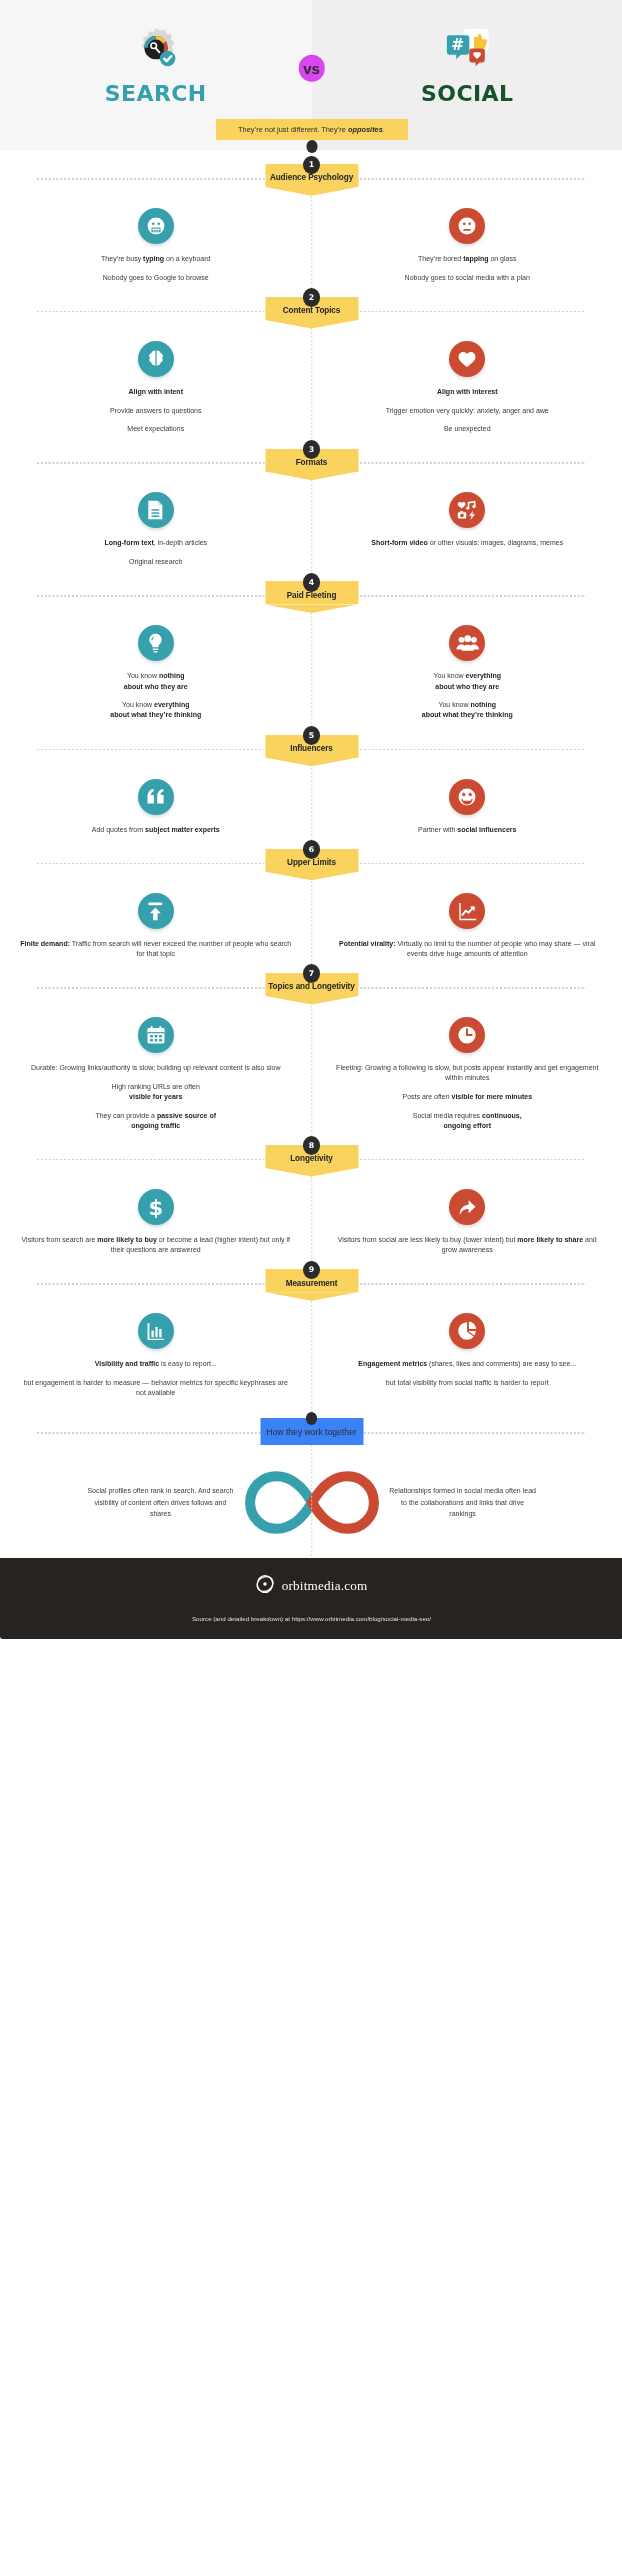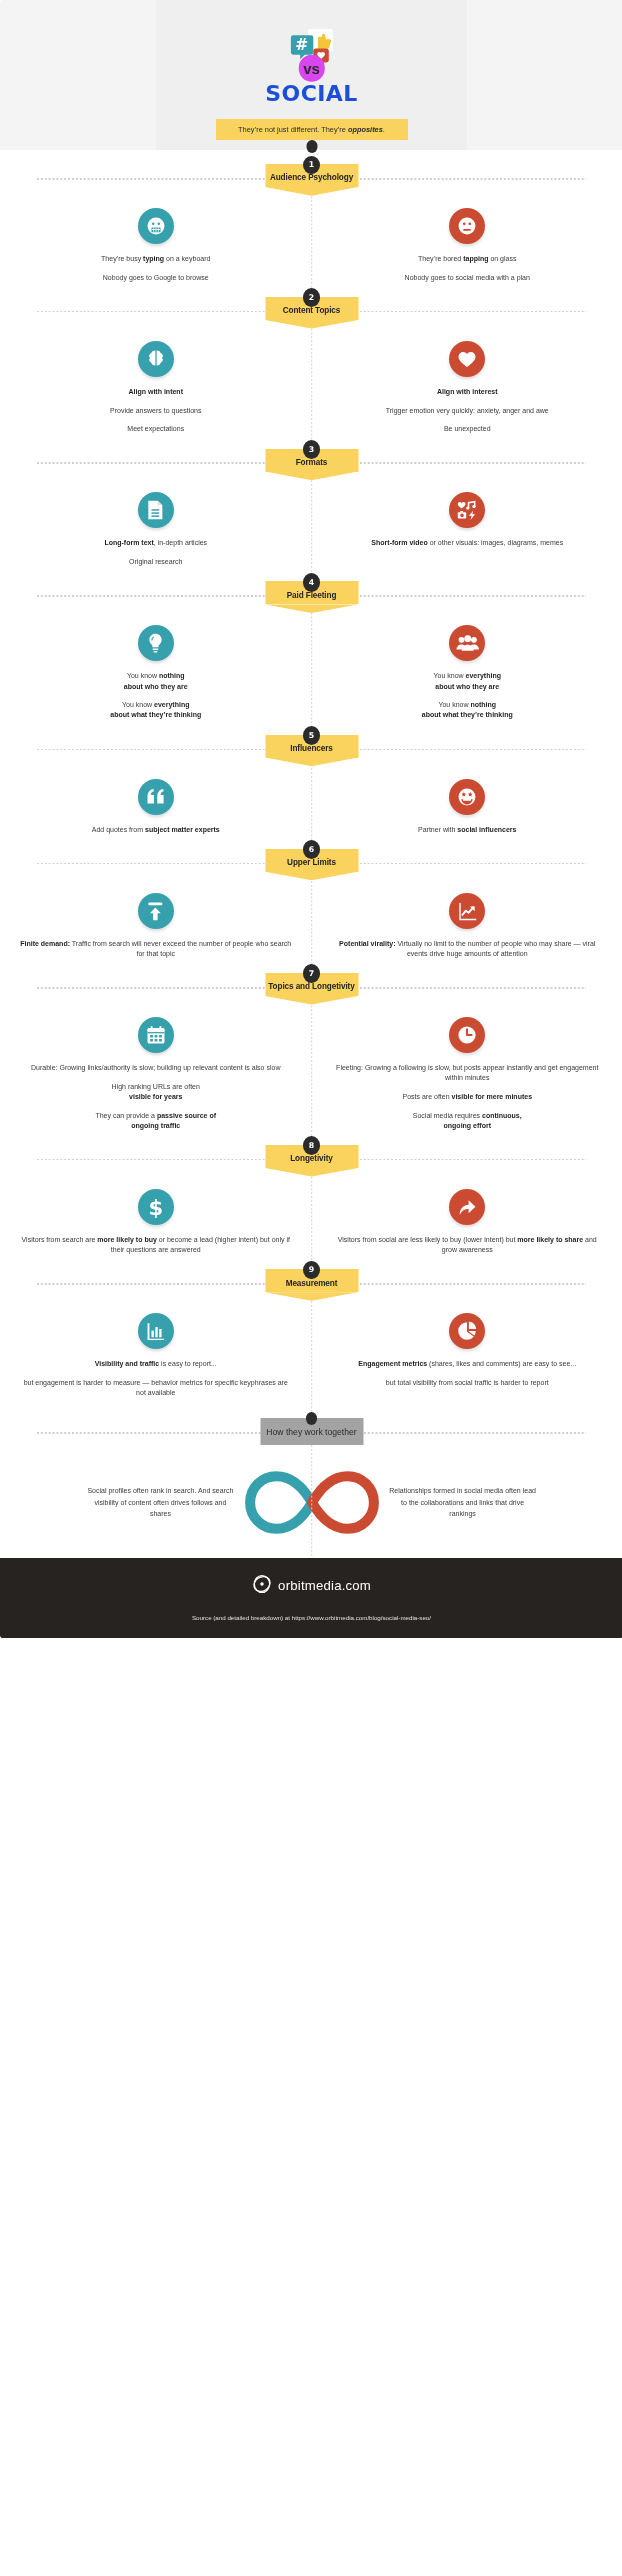--- a/index.html
+++ b/index.html
@@ -51,21 +51,21 @@
   }
   .brand .glyph { height: 55px; display:flex; align-items:flex-end; justify-content:center; }
   .brand .word {
     font-size: 22px;
     font-weight: bold;
     letter-spacing: 0.4px;
     margin-top: 6.2px;
     font-family: "DejaVu Sans", sans-serif;
   }
   .word.search { color: #37a0ad; }
-  .word.social { color: #1d4ed8; }
+  .word.social { color: #14532d; }
 
   .vs-badge {
     position: absolute;
     left: 50%;
     top: 68px;
     transform: translate(-50%, -50%);
     width: 26.5px; height: 26.5px;
     border-radius: 50%;
     background: #d946ef;
     color: #2b2b2b;
@@ -218,21 +218,21 @@
   .lines b { color: #1f1f1f; font-weight: bold; }
 
   
   .together-band { margin-top: 17px; }
   .together-tag {
     position: absolute;
     left: 50%;
     transform: translateX(-50%);
     top: 3.1px;
     width: 103px;
-    background: #a3a3a3;
+    background: #3b82f6;
     text-align: center;
     z-index: 3;
     padding: 8.6px 3.1px 8.6px;
   }
   .together-tag .label {
     font-size: 8.6px;
     color: #2b2b2b;
   }
   .together-dot {
     position: absolute;
@@ -270,37 +270,59 @@
   .footer {
     background: #262321;
     padding: 15.6px 0 17px;
     text-align: center;
     border-radius: 0 0 3.1px 3.1px;
   }
   .footer .logorow {
     display: flex; align-items: center; justify-content: center;
     gap: 6.2px;
     margin-bottom: 17px;
+    font-family: Liberation Serif, serif;
   }
   .footer .logotext {
     color: #ffffff;
     font-size: 13.2px;
     letter-spacing: 0.2px;
   }
   .footer .src {
     color: #e4e2e0;
     font-size: 6.2px;
   }
 </style>
 </head>
 <body>
 
 <div class="page">
 
   <div class="header">
+    <div class="half left">
+      <div class="brandwrap">
+        <div class="brand">
+          <span class="glyph">
+            <svg width="48" height="48" viewBox="0 0 62 62">
+              <path fill="#d8d8d8" d="M31 3l5.2 3.2 5.9-1.3 3.1 5.2 5.9 1.3-.6 6 4.4 4.1-3.3 5.1 1.6 5.8-5.5 2.5-1.6 5.8-6-.3-4.2 4.3-5-3.4-5.8 1.7-2.6-5.5-5.9-1.5.2-6-4.4-4.1 3.4-5-1.5-5.9 5.5-2.4L21.9 7l6 .4z"></path>
+              <circle cx="31" cy="28" r="15" fill="#1f1f1f"></circle>
+              <path d="M16 28a15 15 0 0 1 15-15v15z" fill="#37a0ad"></path>
+              <path d="M31 13a15 15 0 0 1 13 7.5L31 28z" fill="#f4c53b"></path>
+              <path d="M44 20.5A15 15 0 0 1 44.5 34L31 28z" fill="#cb4a32"></path>
+              <circle cx="31" cy="28" r="10.5" fill="#1f1f1f"></circle>
+              <circle cx="28" cy="25.5" r="3.6" fill="none" stroke="#ffffff" stroke-width="2"></circle>
+              <path d="M30.5 28.5l5 5.5" stroke="#ffffff" stroke-width="2.4" stroke-linecap="round"></path>
+              <circle cx="46" cy="42" r="10" fill="#37a0ad"></circle>
+              <path d="M41.5 42.2l3.2 3.2 6-6.4" stroke="#ffffff" stroke-width="3" fill="none" stroke-linecap="round" stroke-linejoin="round"></path>
+            </svg>
+          </span>
+          <span class="word search">SEARCH</span>
+        </div>
+      </div>
+    </div>
 
     <div class="half right">
       <div class="brandwrap">
         <div class="brand">
           <span class="glyph">
             <svg width="48" height="48" viewBox="0 0 62 62">
               <path fill="#ffffff" d="M30 4h26a3 3 0 0 1 3 3v23a3 3 0 0 1-3 3H30a3 3 0 0 1-3-3V7a3 3 0 0 1 3-3z"></path>
               <path fill="#37a0ad" d="M8 12h23a3 3 0 0 1 3 3v19a3 3 0 0 1-3 3h-8l-6 6v-6H8a3 3 0 0 1-3-3V15a3 3 0 0 1 3-3z"></path>
               <text x="19" y="31" font-family="DejaVu Sans, sans-serif" font-size="20" font-weight="bold" fill="#ffffff" text-anchor="middle">#</text>
               <path fill="#f4c53b" d="M40 14h10v16H40z"></path>

